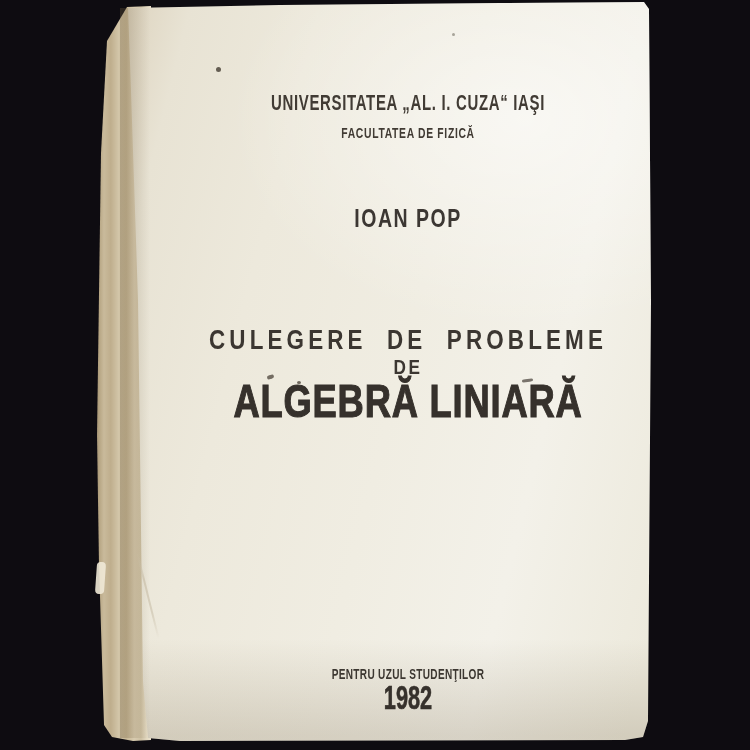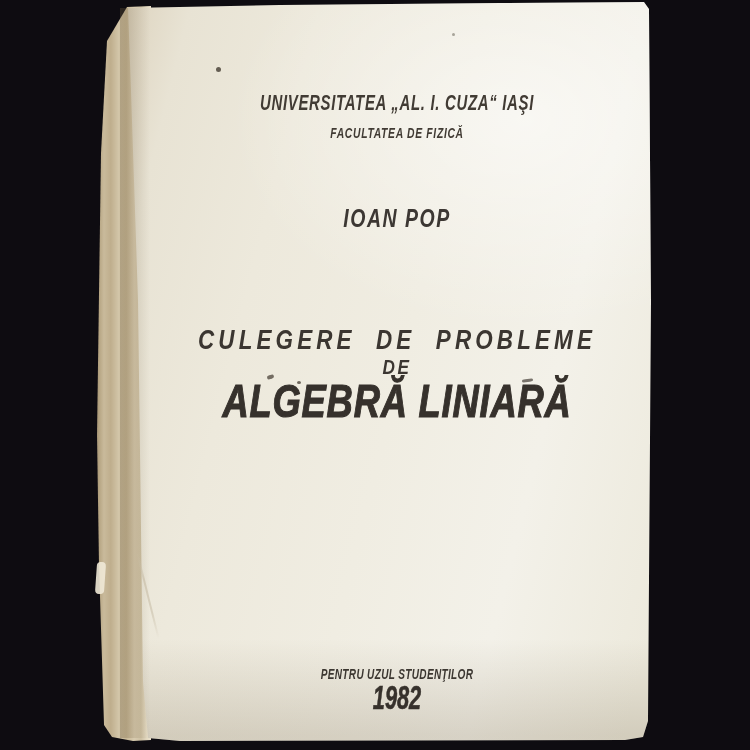--- a/index.html
+++ b/index.html
@@ -46,21 +46,21 @@
   .chip{
     position:absolute;left:96px;top:562px;width:9px;height:32px;border-radius:4px;
     background:#f0e9d7;opacity:.9;transform:rotate(4deg);
   }
   .scratch{
     position:absolute;left:147px;top:552px;width:2px;height:88px;
     background:linear-gradient(to bottom,rgba(0,0,0,0),#c9bfa9 30%,#cfc6b2 70%,rgba(0,0,0,0));
     transform:rotate(-14deg);opacity:.7;
   }
   
-  .text-layer{position:absolute;left:127px;top:0;width:524px;height:750px;font-style:italic;}
+  .text-layer{position:absolute;left:138px;top:0;width:524px;height:750px;}
   .tline{
     position:absolute;left:16px;right:0;text-align:center;line-height:1;
     white-space:nowrap;color:var(--ink,#3a3530);font-weight:700;
     transform-origin:50% 50%;
   }
   .l-univ {top:92px;  font-size:22px; letter-spacing:1px;  transform:scaleX(0.68); color:#413b34;}
   .l-fac  {top:125px; font-size:15px; letter-spacing:1px;  transform:scaleX(0.69); color:#413b34;}
   .l-auth {top:205px; font-size:26px; letter-spacing:2px;  transform:scaleX(0.75); color:#3c3733;}
   .l-t1   {top:327px; font-size:27px; letter-spacing:5px;  word-spacing:12px; transform:scaleX(0.83); color:#3b3631;}
   .l-t2   {top:357px; font-size:20px; letter-spacing:3px;  transform:scaleX(0.86); color:#3b3631;}

